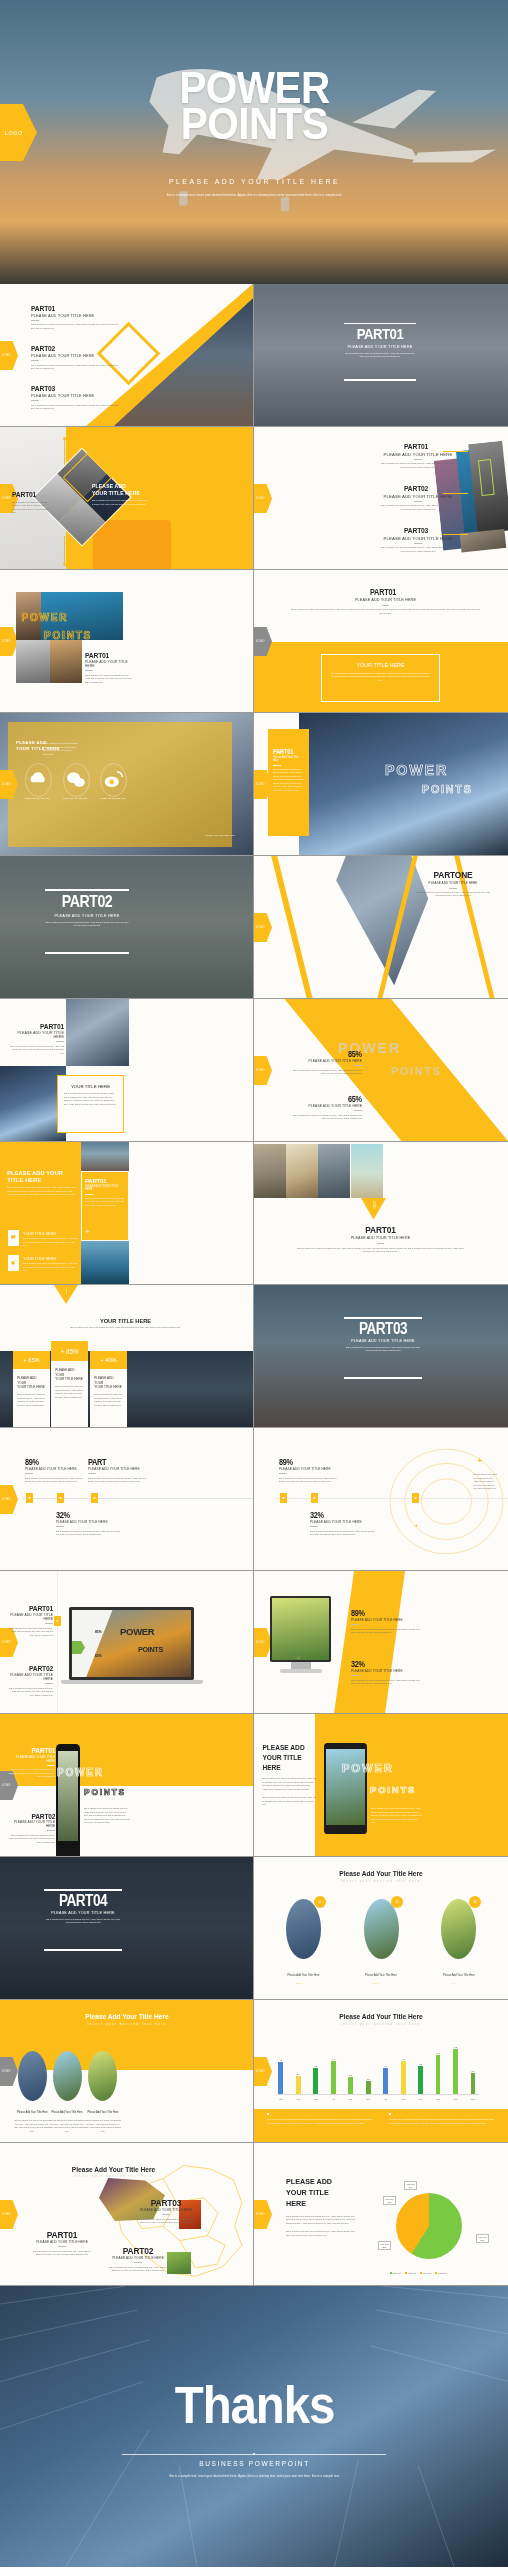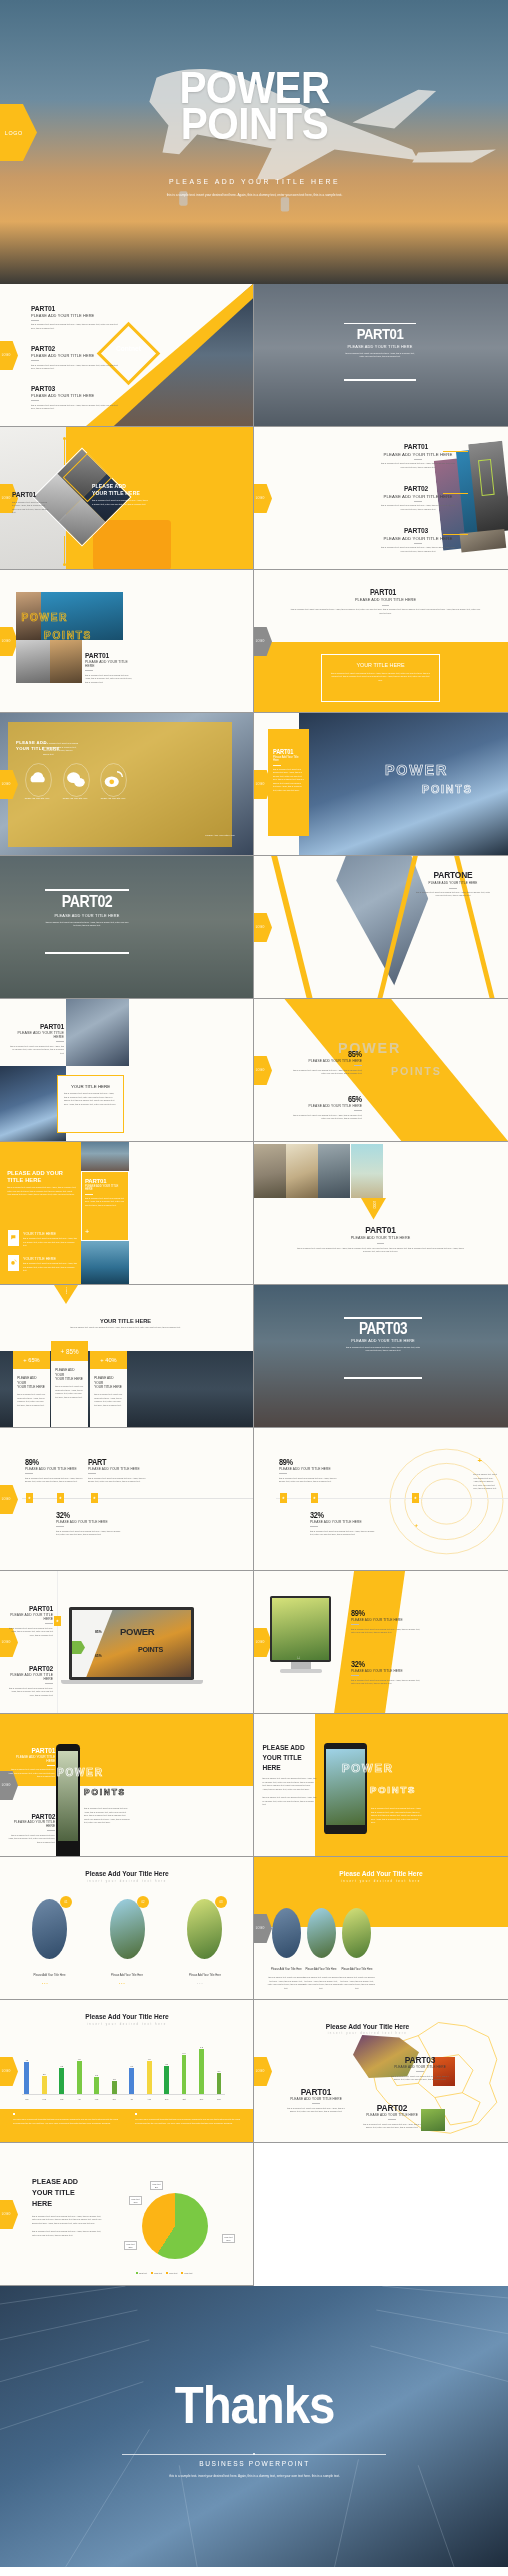--- a/index.html
+++ b/index.html
@@ -665,20 +665,30 @@
         <div class="body-t" style="margin-top:4.8px">this is a sample text. insert your desired text here. Again, this is a dummy text, enter your own text here, this is a sample text.</div>
       </div>
       <div style="position:absolute;left:70px;top:29px;width:43px;height:91px;background:#1c1c1c;border-radius:3.6px;padding:6px 2.4px">
         <div class="ph-palm" style="width:100%;height:76px;background:linear-gradient(170deg,#9fd3e8,#4c6b34)"></div>
       </div>
       <div class="pwr-outline" style="position:absolute;left:88px;top:48px;font-size:11.3px">POWER</div>
       <div class="pwr-outline" style="position:absolute;left:116px;top:70px;font-size:9.5px">POINTS</div>
       <div class="body-t w" style="position:absolute;left:117px;top:93px;width:51px">this is a sample text. insert your desired text here. Again, this is a dummy text, enter your own text here. this is a sample text. this is a sample text. insert your desired text here. Again, this is a dummy text, enter your own text here.</div>
     </div>
 
+    <div class="cell tint-dark">
+      <div class="ph ph-darkcity"></div>
+      <div style="position:absolute;left:44px;top:35px;width:78px;z-index:2;text-align:center">
+        <div class="band" style="left:0;width:78px;top:-3px"></div>
+        <div class="cond" style="font-size:16px;color:#fff;letter-spacing:-0.6px;transform:scaleX(.85)">PART04</div>
+        <div style="font-size:3.8px;color:#fff;letter-spacing:0.2px;margin-top:1.2px">PLEASE ADD YOUR TITLE HERE</div>
+        <div class="body-t w" style="margin-top:2.4px">this is a sample text. insert your desired text here. Again, this is a dummy text, enter your own text here, this is a sample text.</div>
+        <div class="band" style="left:0;width:78px;top:57px"></div>
+      </div>
+    </div>
 
     <div class="cell">
       <div style="position:absolute;left:0;top:0;width:254px;text-align:center;padding-top:13px">
         <div style="font-weight:bold;font-size:6.6px;color:#24242a">Please Add Your Title Here</div>
         <div style="font-size:2.7px;letter-spacing:1.6px;color:#bdbdbd;margin-top:3px">insert your desired text here</div>
       </div>
       <div style="position:absolute;left:32px;top:42px;width:35px;height:60px;border-radius:50%;background:linear-gradient(160deg,#6f8aa8,#2f4a68)"></div>
       <div style="position:absolute;left:60px;top:39px;width:12px;height:12px;border-radius:50%;background:#fcbd18;color:#fff;font-size:2.7px;display:flex;align-items:center;justify-content:center">01</div>
       <div style="position:absolute;left:110px;top:42px;width:35px;height:60px;border-radius:50%;background:linear-gradient(160deg,#9fd3e8,#4c6b34)"></div>
       <div style="position:absolute;left:137px;top:39px;width:12px;height:12px;border-radius:50%;background:#fcbd18;color:#fff;font-size:2.7px;display:flex;align-items:center;justify-content:center">02</div>

